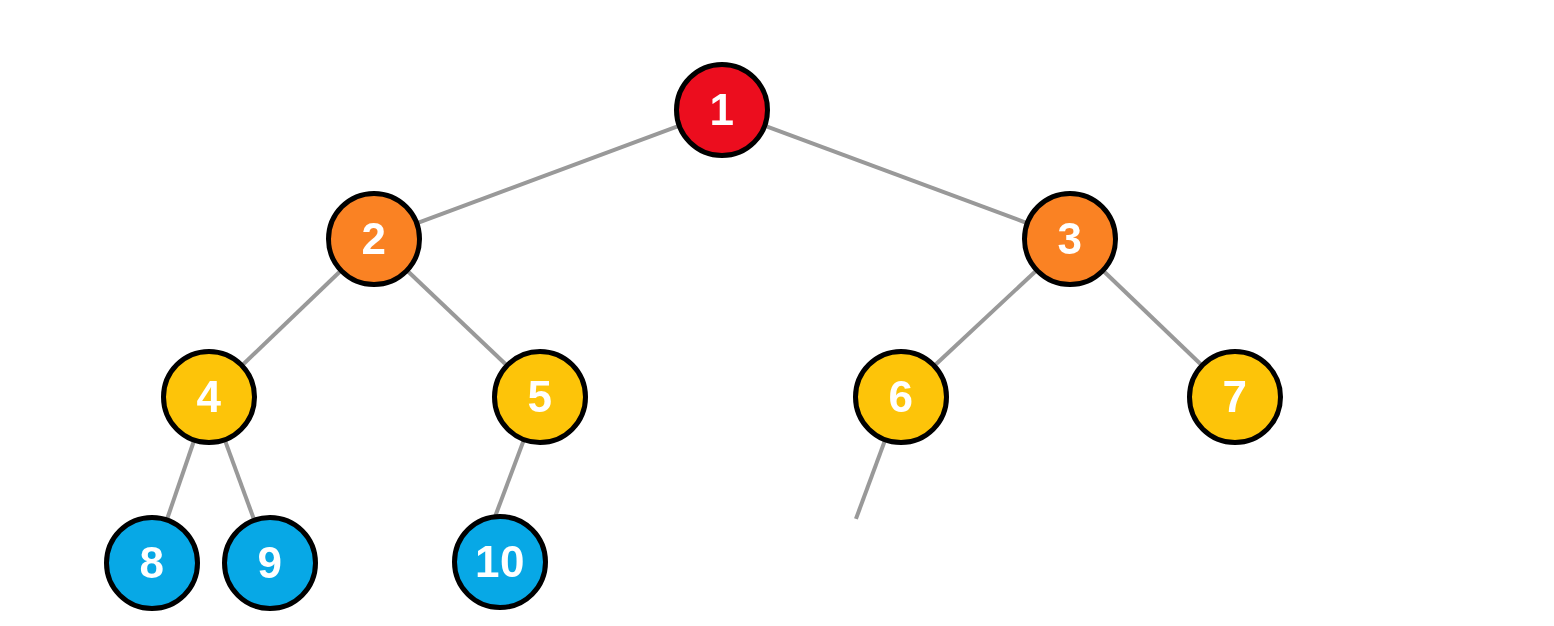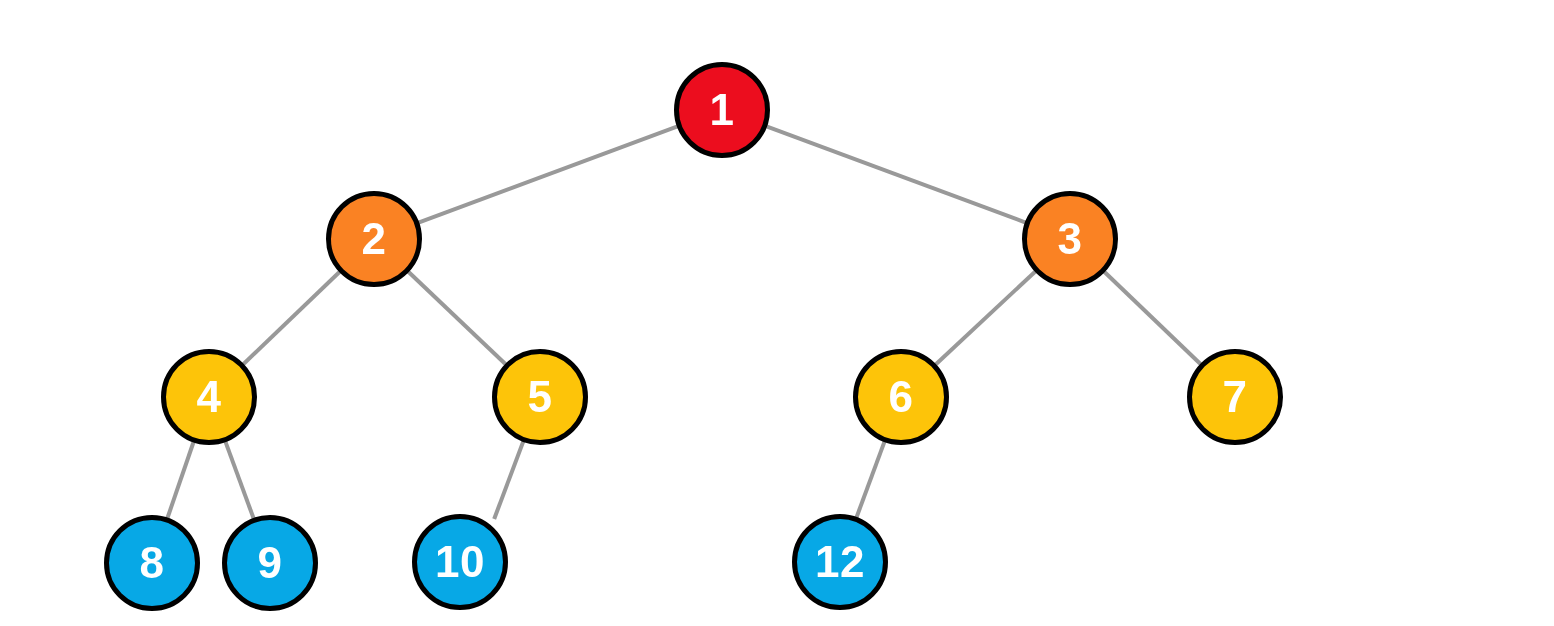--- a/index.html
+++ b/index.html
@@ -82,19 +82,16 @@
     </div>
     <div class="tree-node" style="left: 1187px; top: 349px; width: 96px; height: 96px; background: rgb(253, 196, 9); border-color: rgb(0, 0, 0); border-width: 5px;">
       <span class="node-label" style="font-size: 44px; color: rgb(255, 255, 255);">7</span>
     </div>
     <div class="tree-node" style="left: 104px; top: 515px; width: 96px; height: 96px; background: rgb(7, 168, 230); border-color: rgb(0, 0, 0); border-width: 5px;">
       <span class="node-label" style="font-size: 44px; color: rgb(255, 255, 255);">8</span>
     </div>
     <div class="tree-node" style="left: 222px; top: 515px; width: 96px; height: 96px; background: rgb(7, 168, 230); border-color: rgb(0, 0, 0); border-width: 5px;">
       <span class="node-label" style="font-size: 44px; color: rgb(255, 255, 255);">9</span>
     </div>
-    <div class="tree-node" style="left: 412px; top: 514px; width: 96px; height: 96px; background: rgb(7, 168, 230); border-color: rgb(0, 0, 0); border-width: 5px;">
+    <div class="tree-node" style="left: 452px; top: 514px; width: 96px; height: 96px; background: rgb(7, 168, 230); border-color: rgb(0, 0, 0); border-width: 5px;">
       <span class="node-label" style="font-size: 44px; color: rgb(255, 255, 255);">10</span>
-    </div>
-    <div class="tree-node" style="left: 792px; top: 514px; width: 96px; height: 96px; background: rgb(7, 168, 230); border-color: rgb(0, 0, 0); border-width: 5px;">
-      <span class="node-label" style="font-size: 44px; color: rgb(255, 255, 255);">12</span>
     </div>
   </div>
 
 </body></html>

